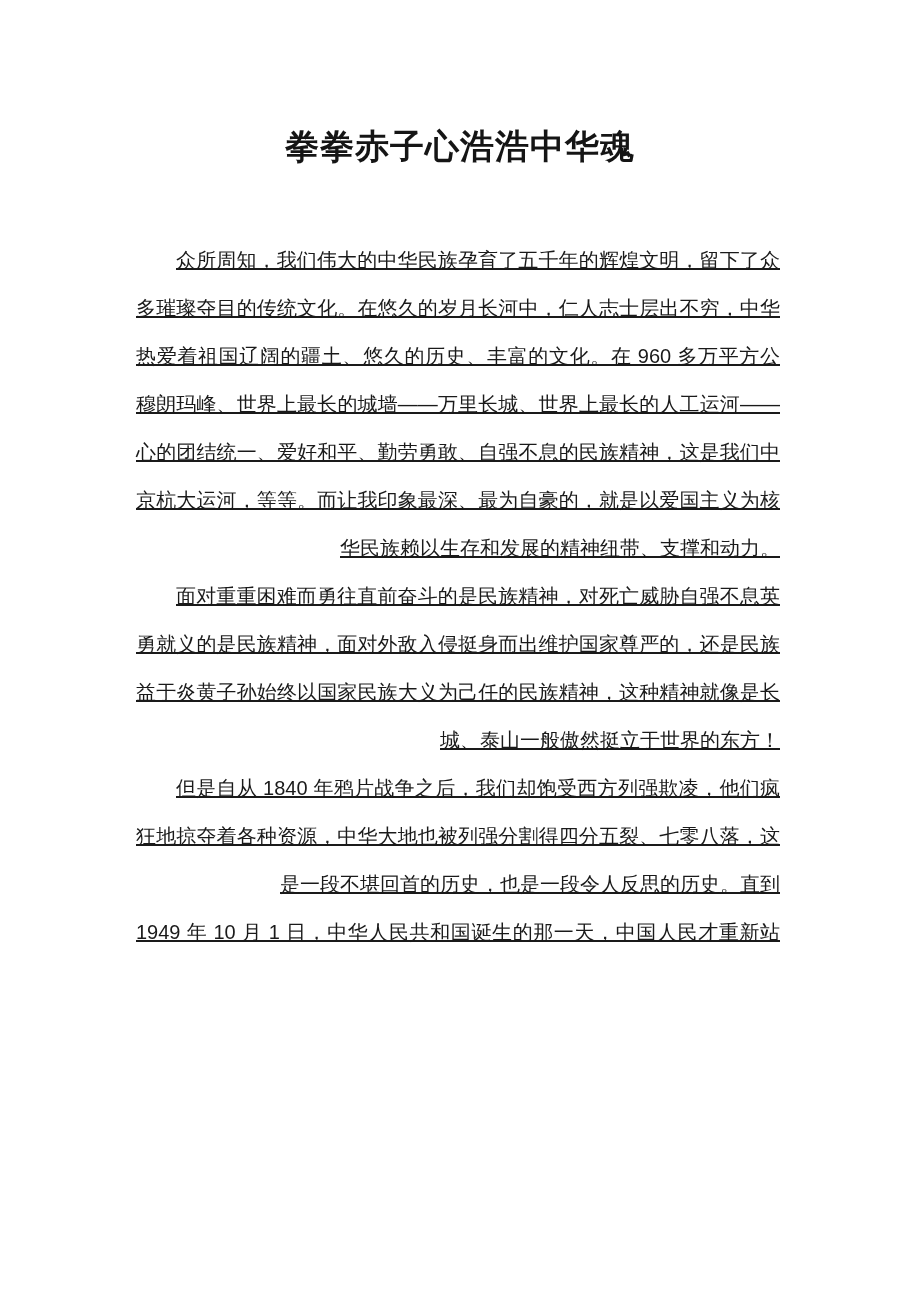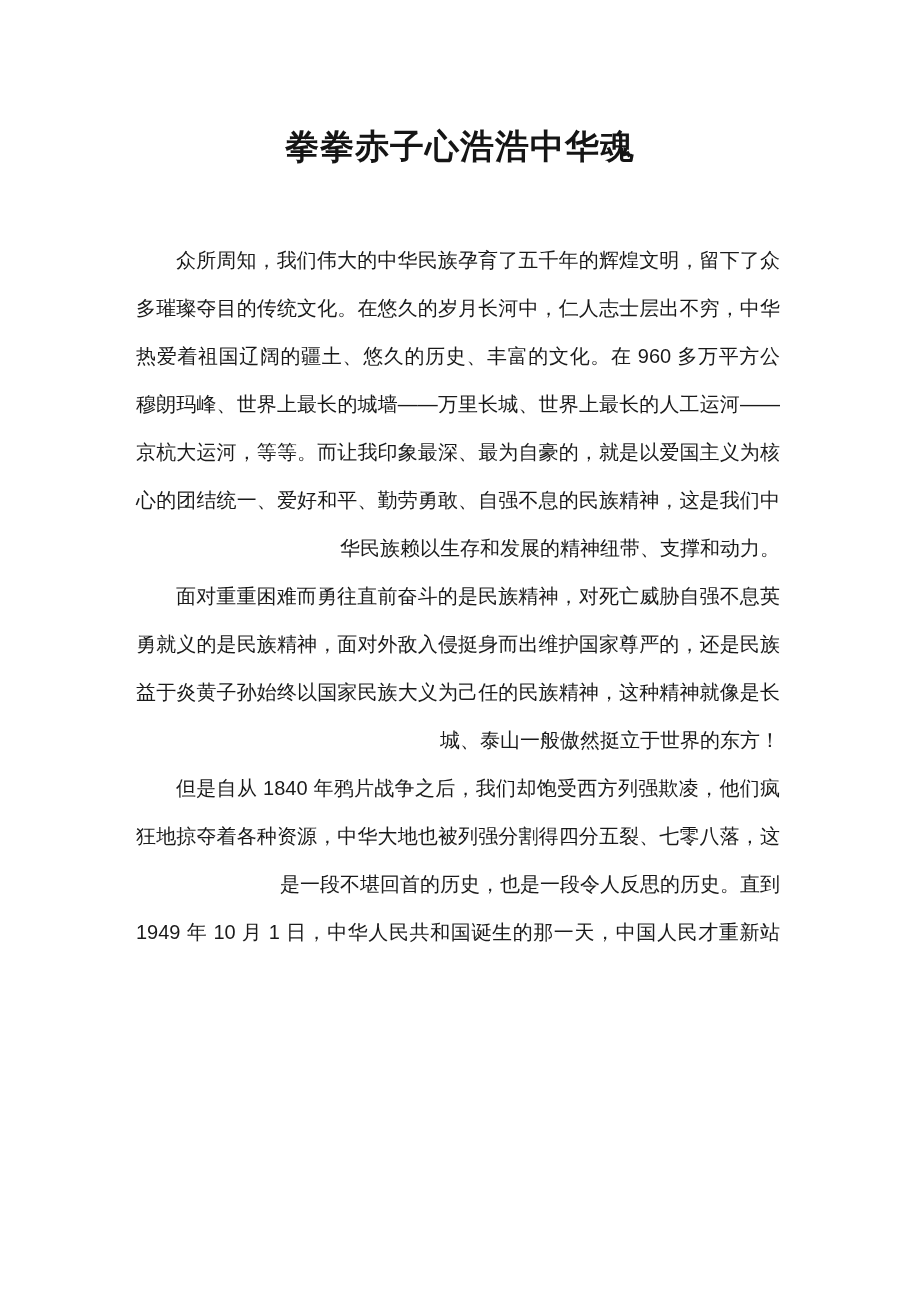--- a/index.html
+++ b/index.html
@@ -36,20 +36,21 @@
     left: 136px;
     width: 644px;
   }
   .line {
     height: 48px;
     line-height: 48px;
     font-size: 20px;
     text-align: justify;
     text-align-last: justify;
     color: #1a1a1a;
+    text-decoration: underline;
   }
   .line.indent {
     text-indent: 40px;
   }
   .line.free {
     text-align: right;
     text-align-last: auto;
   }
 </style>
 </head>
@@ -58,22 +59,22 @@
 <div class="page">
 
   <div class="doc-title">拳拳赤子心浩浩中华魂</div>
 
   <div class="doc-body">
 
     <div class="line indent">众所周知，我们伟大的中华民族孕育了五千年的辉煌文明，留下了众</div>
     <div class="line">多璀璨夺目的传统文化。在悠久的岁月长河中，仁人志士层出不穷，中华</div>
     <div class="line">热爱着祖国辽阔的疆土、悠久的历史、丰富的文化。在 960 多万平方公</div>
     <div class="line">穆朗玛峰、世界上最长的城墙——万里长城、世界上最长的人工运河——</div>
+    <div class="line">心的团结统一、爱好和平、勤劳勇敢、自强不息的民族精神，这是我们中</div>
     <div class="line">京杭大运河，等等。而让我印象最深、最为自豪的，就是以爱国主义为核</div>
-    <div class="line">心的团结统一、爱好和平、勤劳勇敢、自强不息的民族精神，这是我们中</div>
     <div class="line free">华民族赖以生存和发展的精神纽带、支撑和动力。</div>
 
     <div class="line indent">面对重重困难而勇往直前奋斗的是民族精神，对死亡威胁自强不息英</div>
     <div class="line">勇就义的是民族精神，面对外敌入侵挺身而出维护国家尊严的，还是民族</div>
     <div class="line">益于炎黄子孙始终以国家民族大义为己任的民族精神，这种精神就像是长</div>
     <div class="line free">城、泰山一般傲然挺立于世界的东方！</div>
 
     <div class="line indent">但是自从 1840 年鸦片战争之后，我们却饱受西方列强欺凌，他们疯</div>
     <div class="line">狂地掠夺着各种资源，中华大地也被列强分割得四分五裂、七零八落，这</div>
     <div class="line free">是一段不堪回首的历史，也是一段令人反思的历史。直到</div>

